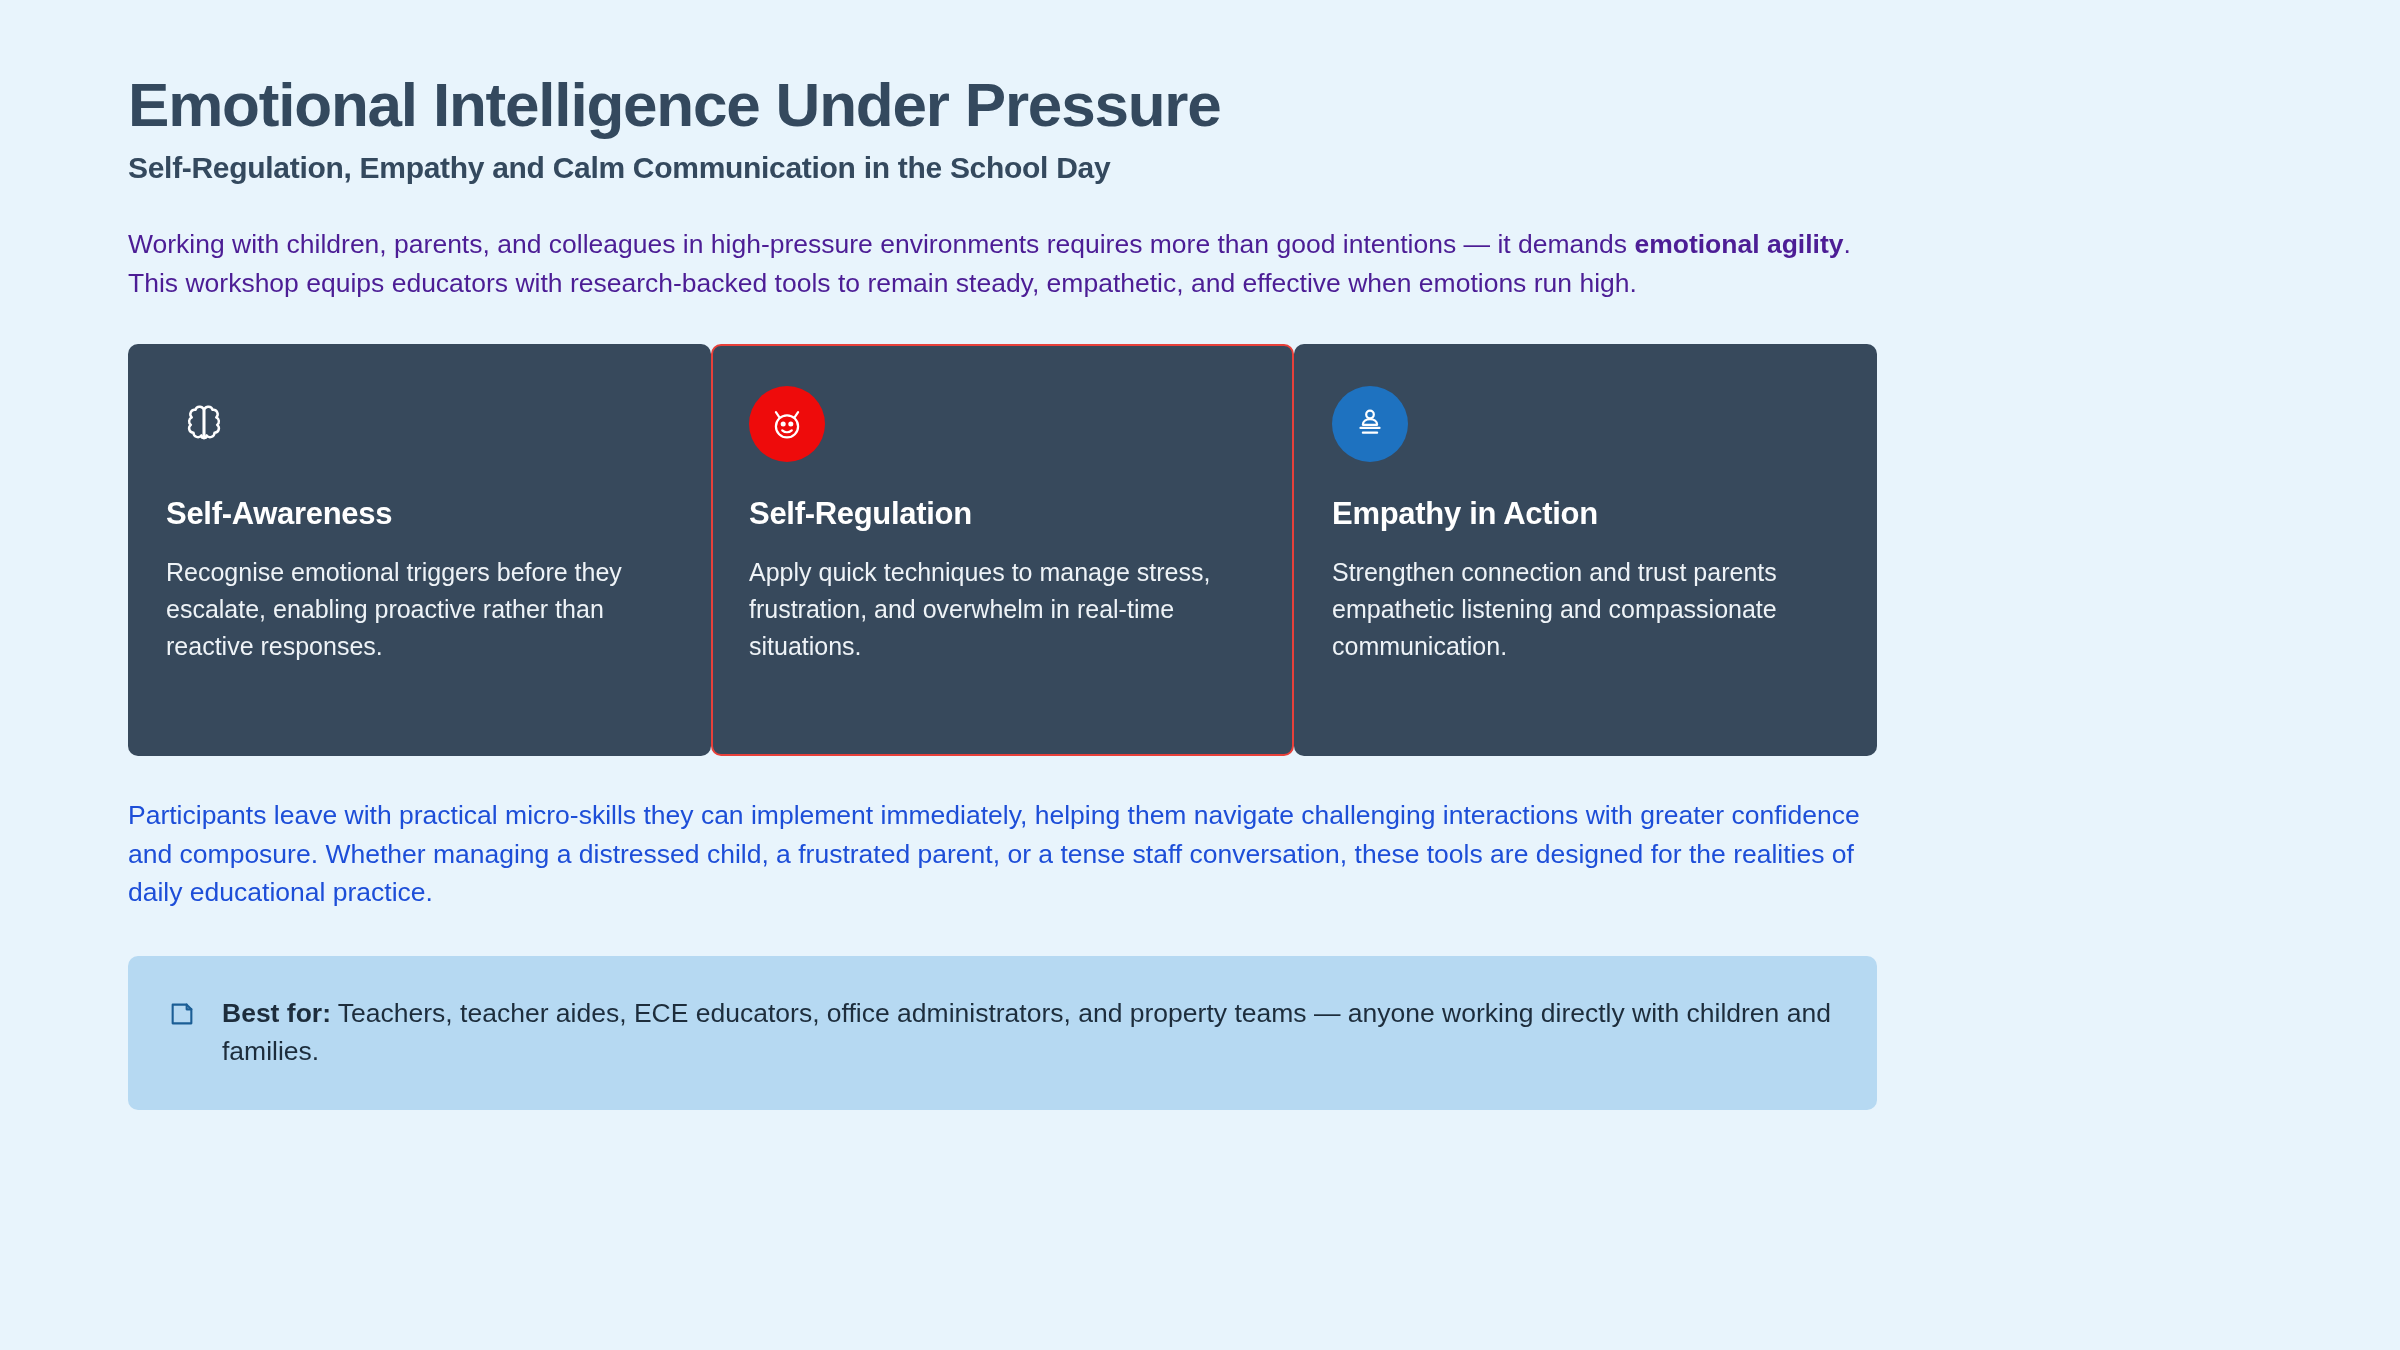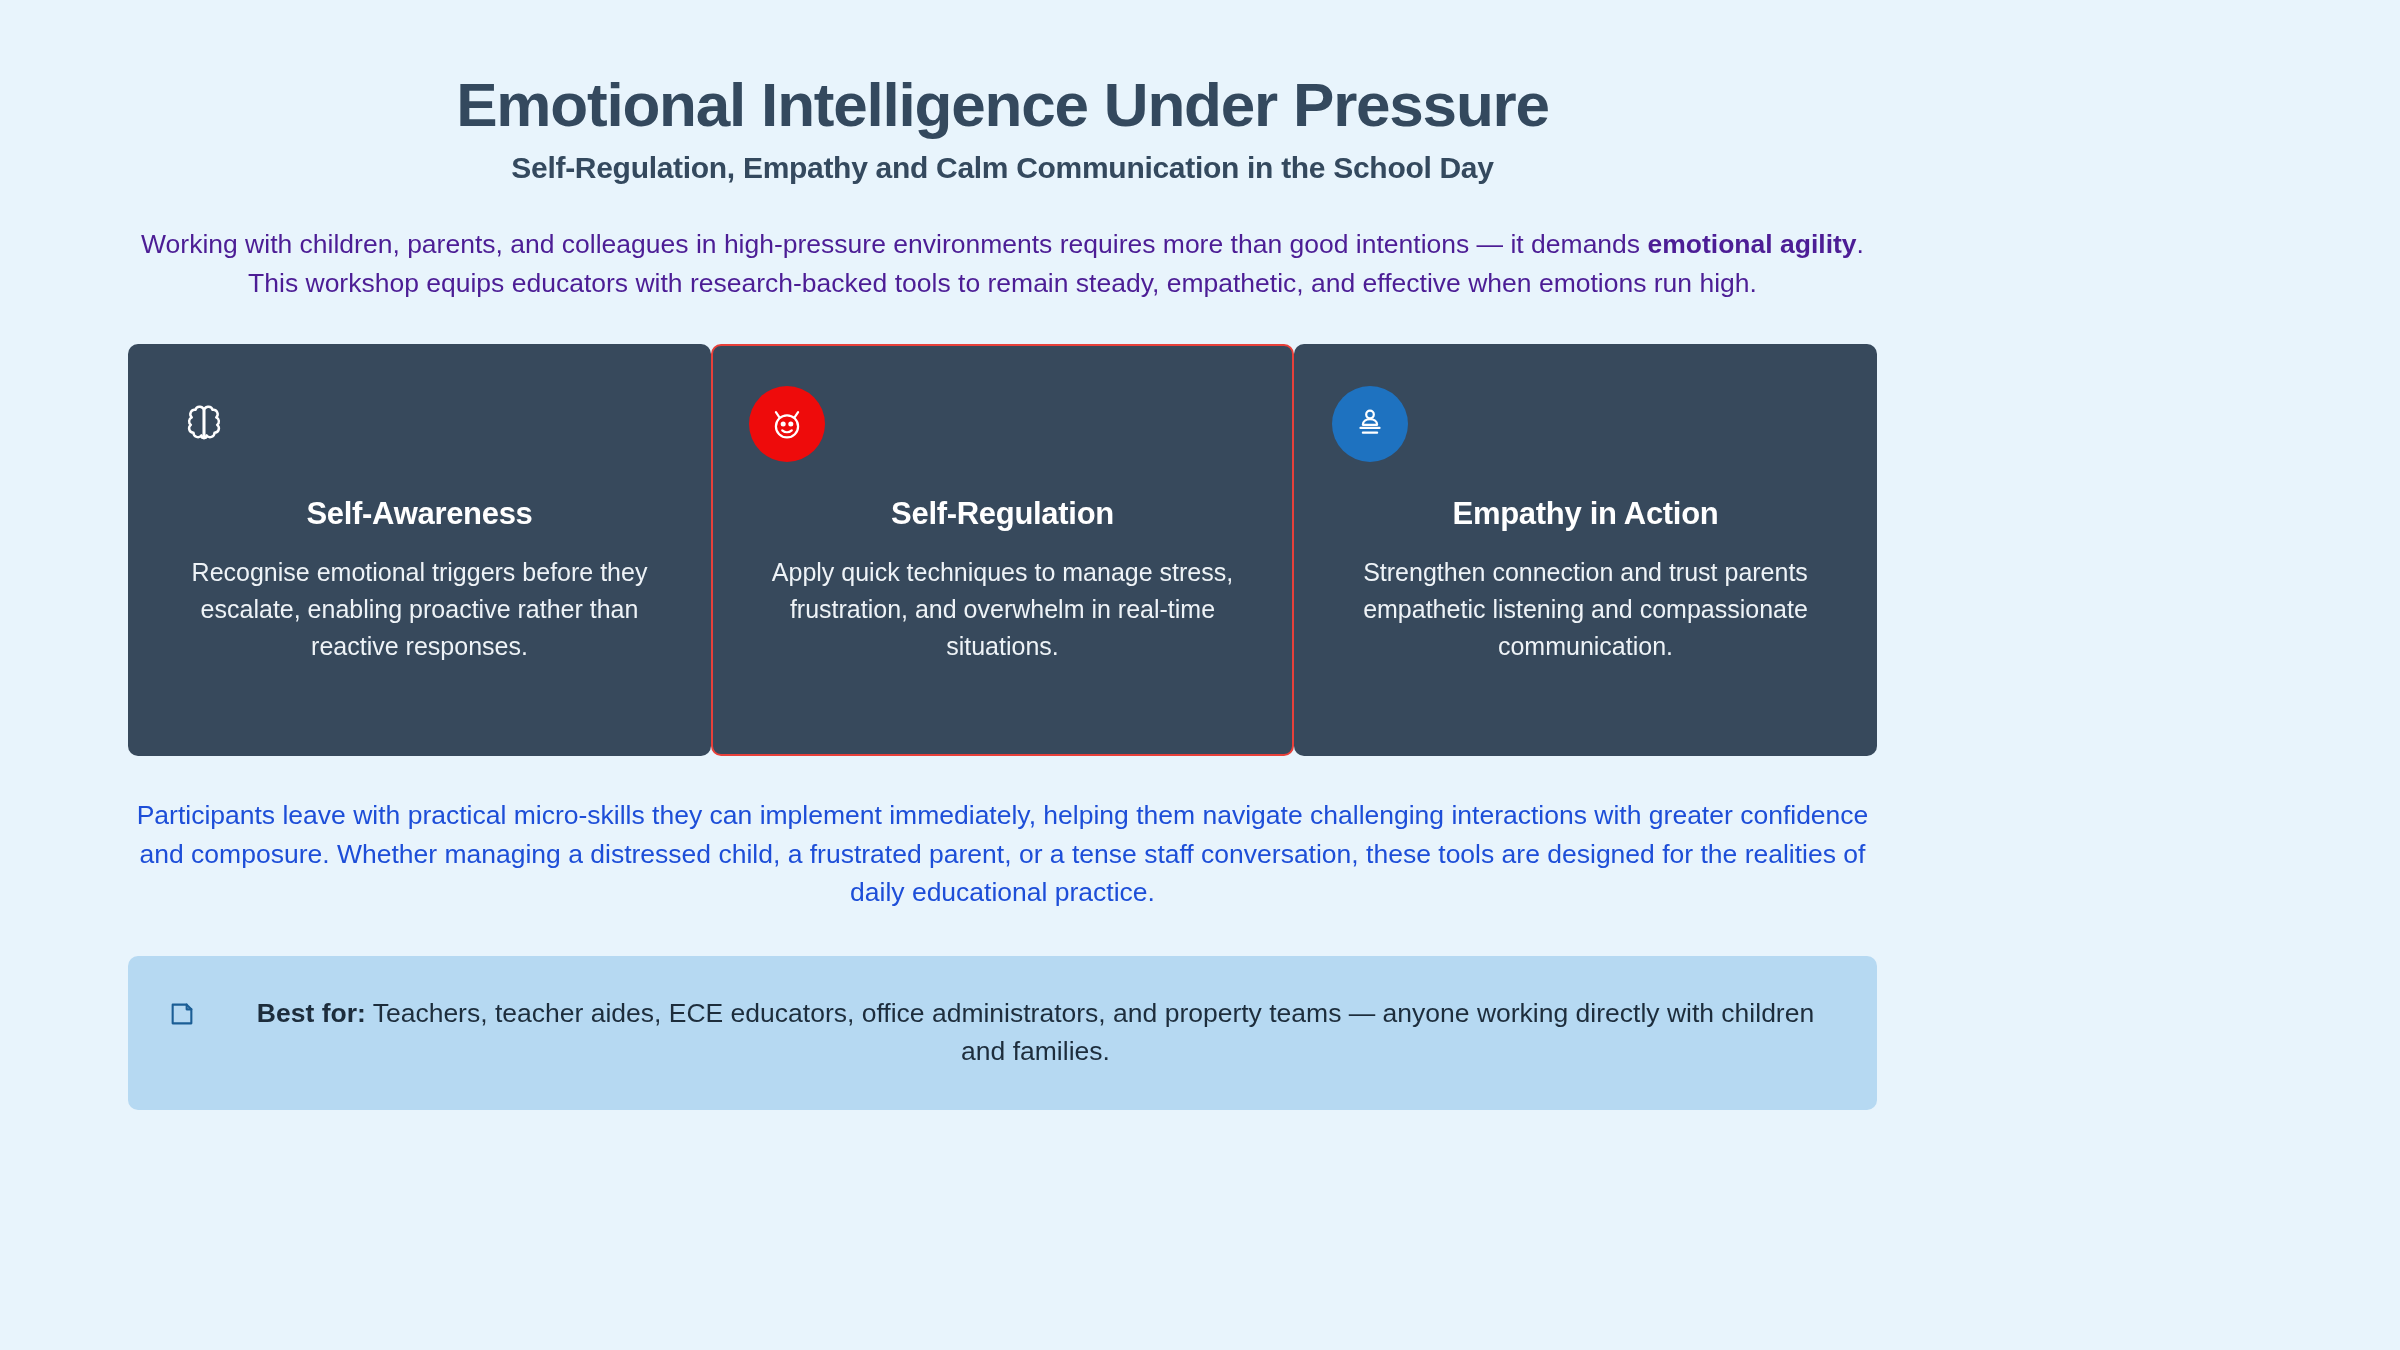--- a/index.html
+++ b/index.html
@@ -10,21 +10,20 @@
     height: 1350px;
     background: #e8f4fc;
     font-family: "Liberation Sans", sans-serif;
   }
   .page {
     width: 2007px;
     height: 1350px;
     background: #e8f4fc;
     padding: 70px 130px 0 128px;
     position: relative;
-    text-align: center;
   }
   .title {
     font-size: 62px;
     font-weight: bold;
     color: #34495e;
     letter-spacing: -1.2px;
     line-height: 1.12;
     margin: 0 0 8px 0;
   }
   .subtitle {
@@ -91,21 +90,21 @@
     margin: 40px 0 0 0;
     max-width: 2180px;
   }
 
   .callout {
     margin-top: 44px;
     background: #b6d9f2;
     border-radius: 10px;
     padding: 38px 40px 40px 40px;
     display: flex;
-    gap: 38px;
+    gap: 26px;
     align-items: flex-start;
   }
   .callout-icon {
     flex: 0 0 auto;
     margin-top: 6px;
   }
   .callout-text {
     font-size: 26.5px;
     color: #1d2d3c;
     line-height: 1.45;

